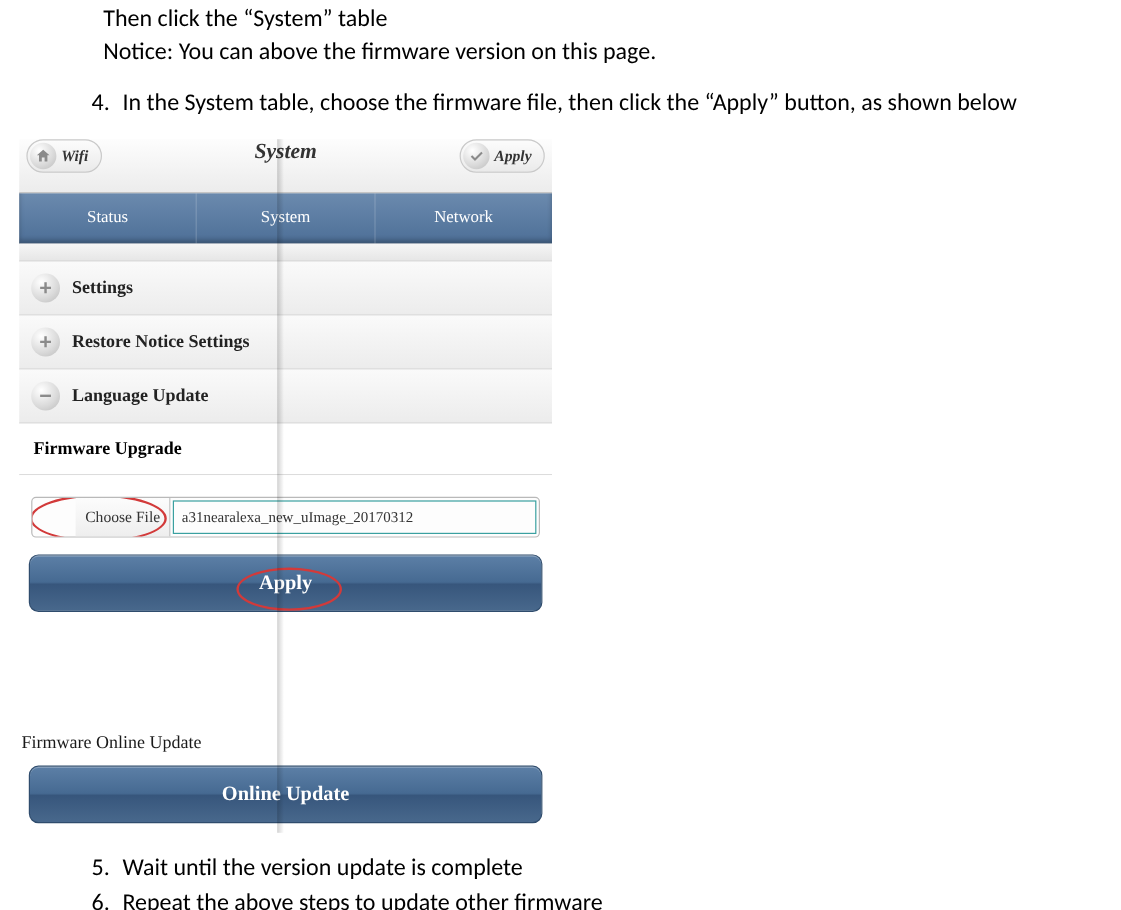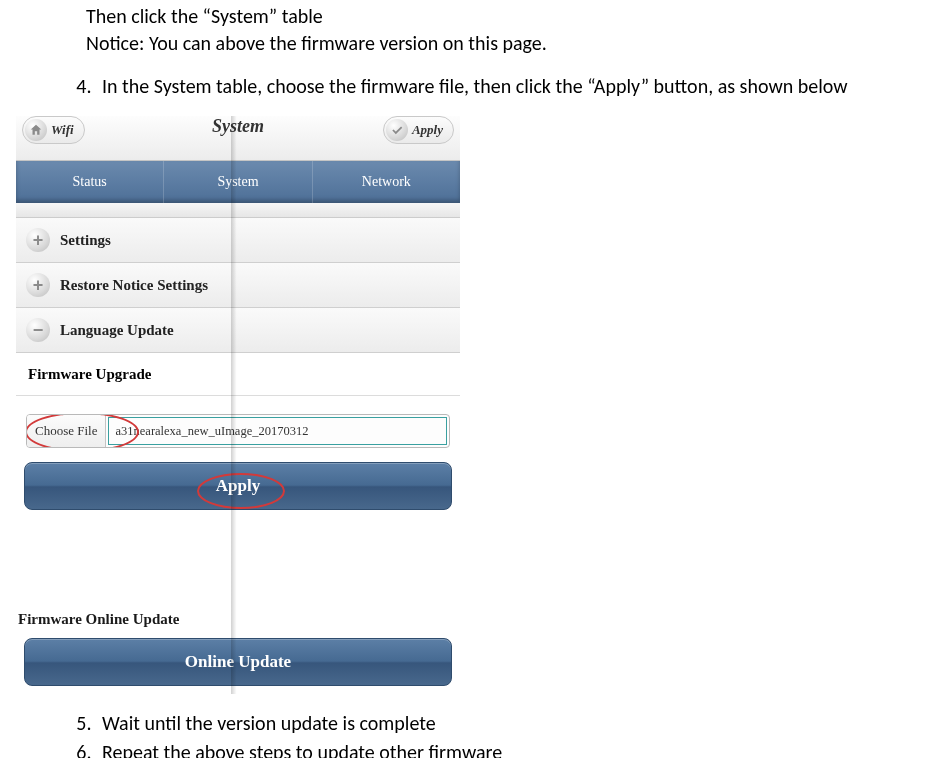--- a/index.html
+++ b/index.html
@@ -128,20 +128,21 @@
     }
     .file-box {
       border:1px solid #b9b9b9;
       border-radius:4px;
       height:32px;
       display:flex;
       align-items:center;
       background:#fdfdfd;
       overflow:hidden;
       position:relative; 
+      padding-left:36px;
     }
     .choose-btn {
       padding:0 8px;
       font-family:"Comic Sans MS",cursive;
       font-size:13px;color:#333;
       border-right:1px solid #c4c4c4;
       height:100%;
       display:flex;align-items:center;
       background:linear-gradient(#fcfcfc,#eee);
     }
@@ -175,21 +176,21 @@
       position:relative;
       box-shadow: inset 0 1px 0 rgba(255,255,255,.25);
     }
     .oval-apply { left:172px; top:10px; width:84px; height:32px; }
 
     .big-gap {height:86px; background:#fff; border-bottom:1px solid #fff;}
 
     .section-title {
       padding:6px 4px 6px 2px;
       font-family:"Comic Sans MS",cursive;
-      font-size:15px; font-weight:bold; color:#1a1a1a;
+      font-size:15px; font-weight:normal; color:#1a1a1a;
       background:#fff;
     }
 
     
     .home-svg {width:14px;height:14px;}
     .check-svg {width:14px;height:14px;}
   </style>
 </head>
 <body>
 

